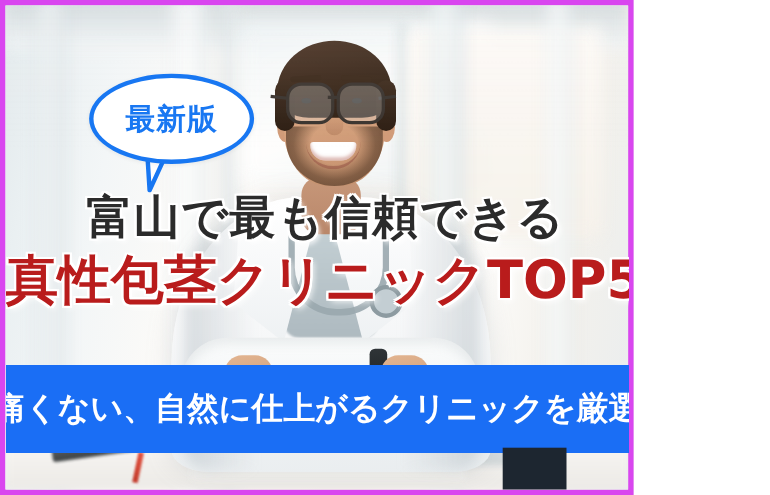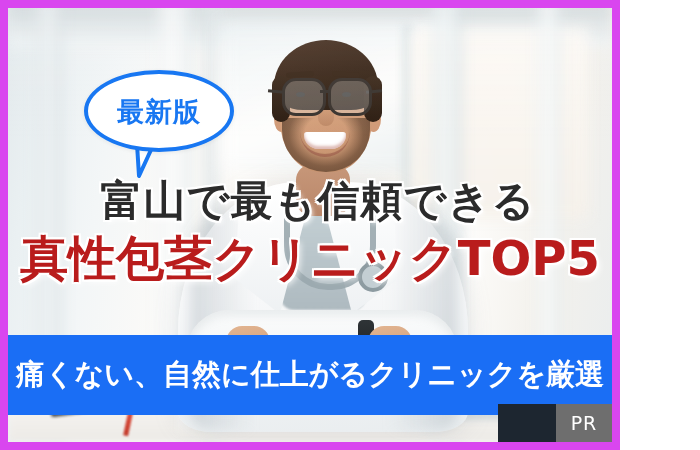--- a/index.html
+++ b/index.html
@@ -6,25 +6,25 @@
     margin: 0;
     padding: 0;
     background: #ffffff;
   }
   body {
     font-family: "DejaVu Sans", "Liberation Sans", sans-serif;
   }
 
   .ad-banner {
     position: relative;
-    width: 620px;
+    width: 576px;
     height: 450px;
     overflow: hidden;
     box-sizing: border-box;
-    border: 8px solid #d946ef;
+    border: 5px solid #d946ef;
     background: #eef2f4;
   }
 
   
   .photo-layer {
     position: absolute;
     inset: 0;
     overflow: hidden;
   }
   .bg-room {
@@ -530,17 +530,14 @@
   <div class="headline">
     <div class="headline-line1">富山で最も信頼できる</div>
     <div class="headline-line2">真性包茎クリニックTOP5</div>
   </div>
 
   <div class="sub-banner">
     <span class="sub-banner-text">痛くない、自然に仕上がるクリニックを厳選</span>
   </div>
 
   <div class="pr-strip"></div>
-  <div class="pr-badge">
-    <span class="pr-badge-label">PR</span>
-  </div>
 
 </div>
 
 </body></html>

